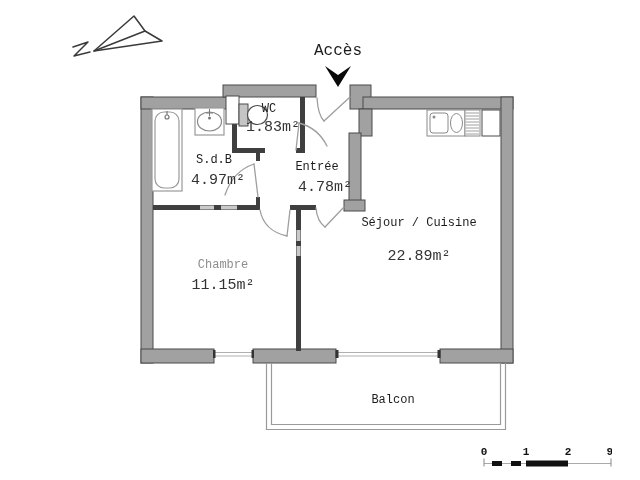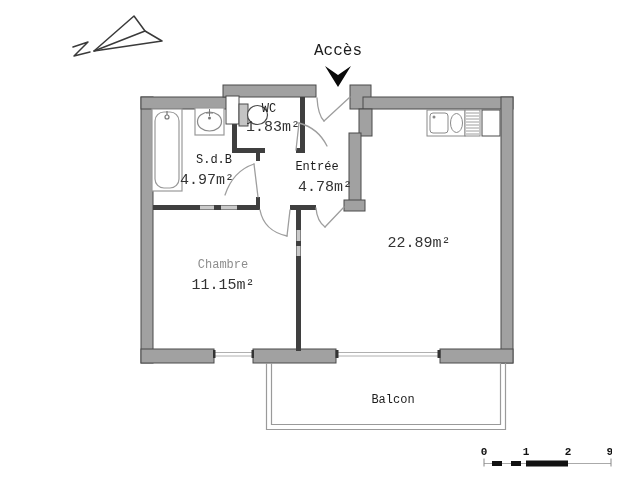--- a/index.html
+++ b/index.html
@@ -155,26 +155,27 @@
       <rect x="498" y="460.5" width="42" height="6" fill="#111111"></rect>
     </g>
   </svg>
 
   <div class="lbl access" style="left:310px;top:51px;">Accès</div>
 
   <div class="lbl room-name-sm" style="left:241px;top:109px;">WC</div>
   <div class="lbl room-area" style="left:245px;top:127px;">1.83m²</div>
 
   <div class="lbl room-name" style="left:186px;top:160px;">S.d.B</div>
-  <div class="lbl room-area" style="left:179px;top:180px;">4.97m²</div>
+  <div class="lbl room-area" style="left:190px;top:180px;">4.97m²</div>
 
   <div class="lbl room-name" style="left:289px;top:167px;">Entrée</div>
   <div class="lbl room-area" style="left:297px;top:187px;">4.78m²</div>
 
-  <div class="lbl room-area" style="left:391px;top:243px;">22.89m²</div>
+  <div class="lbl room-name" style="left:391px;top:223px;">Séjour / Cuisine</div>
+  <div class="lbl room-area" style="left:391px;top:256px;">22.89m²</div>
 
   <div class="lbl room-name faded" style="left:195px;top:265px;">Chambre</div>
   <div class="lbl room-area" style="left:195px;top:285px;">11.15m²</div>
 
   <div class="lbl room-name-sm" style="left:365px;top:400px;">Balcon</div>
 
   <div class="lbl scale-num" style="left:456px;top:452px;">0</div>
   <div class="lbl scale-num" style="left:498px;top:452px;">1</div>
   <div class="lbl scale-num" style="left:540px;top:452px;">2</div>
   <div class="lbl scale-num" style="left:585px;top:452px;">9m</div>

